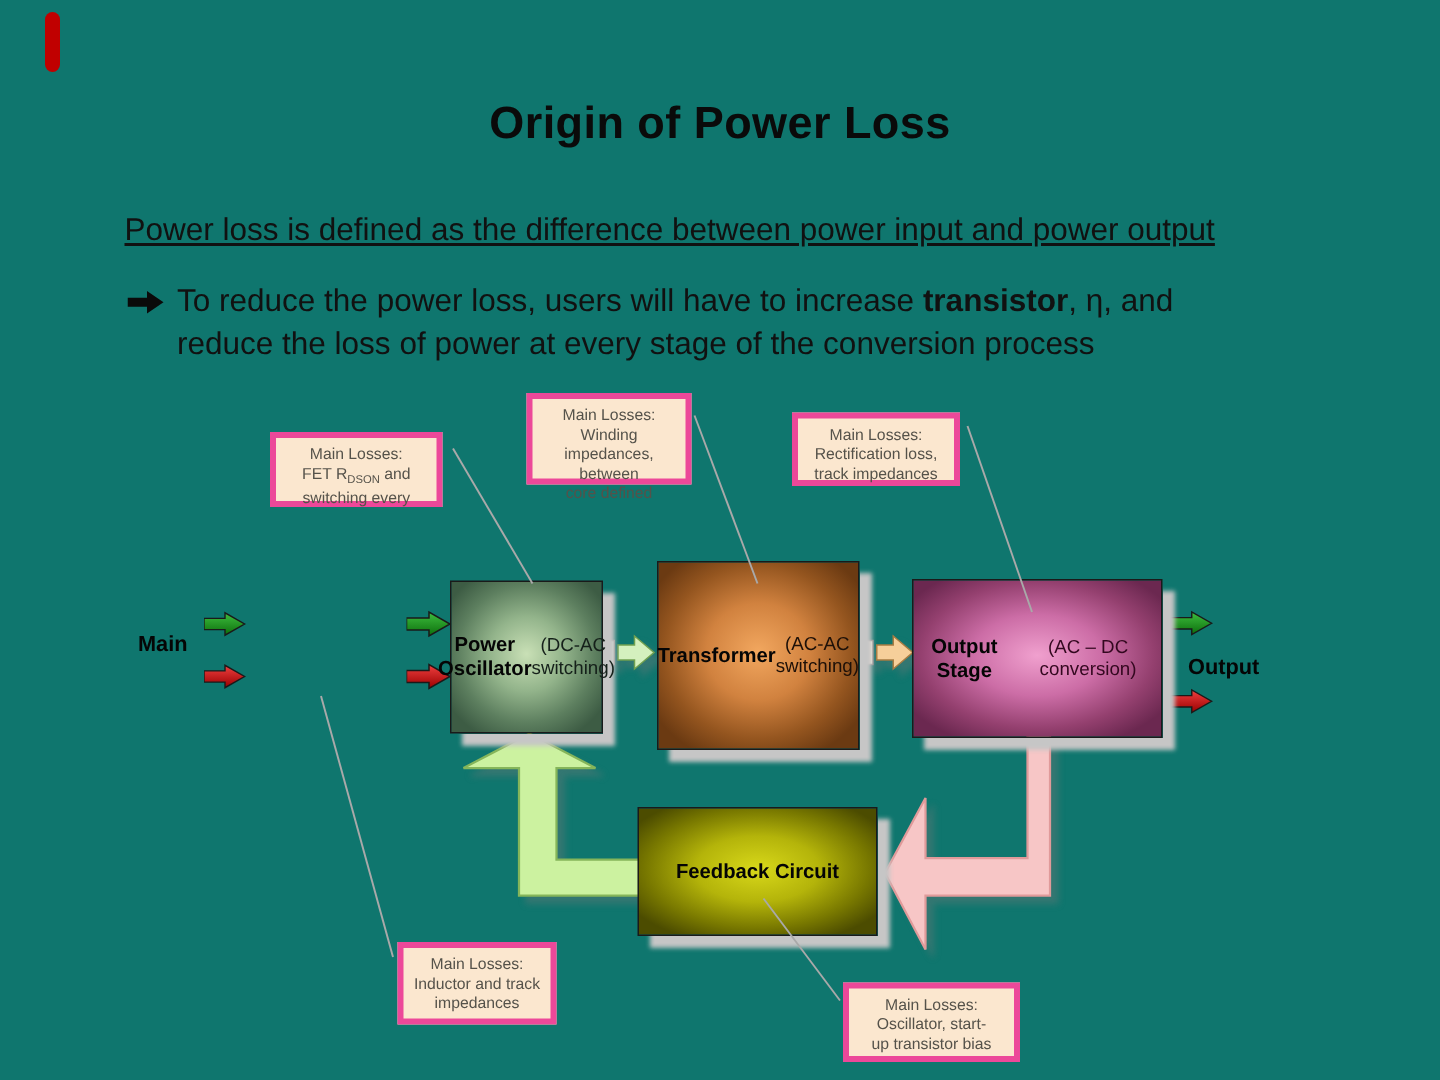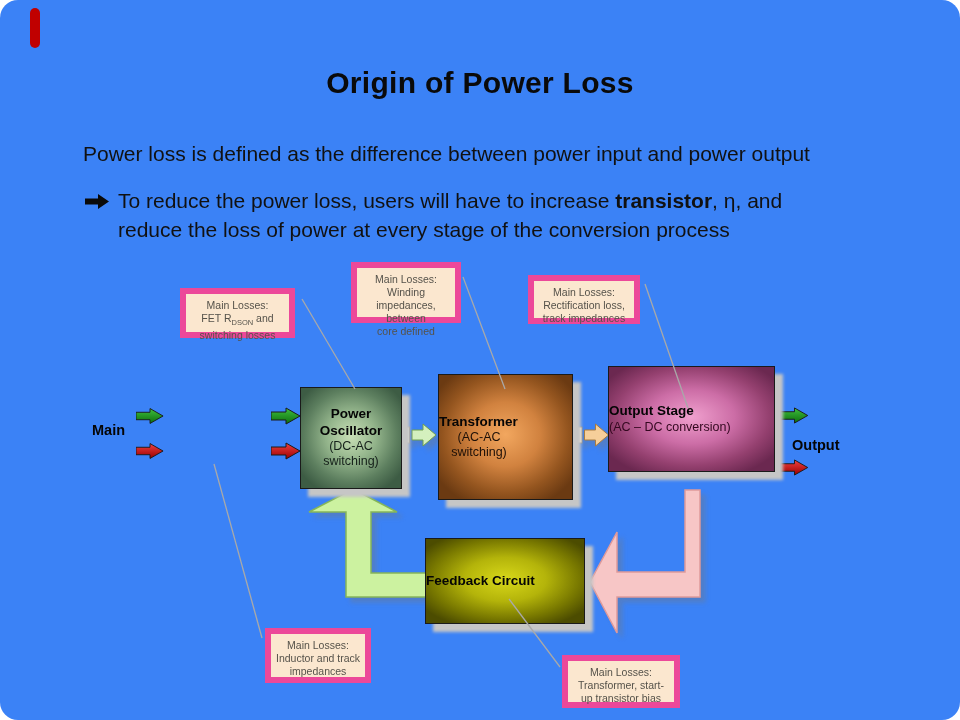--- a/index.html
+++ b/index.html
@@ -1,53 +1,53 @@
 <!DOCTYPE html>
 <html><head>
 <meta charset="utf-8">
 <style>
   html,body{margin:0;padding:0;background:#fff;}
-  #page{position:relative;width:960px;height:720px;background:#3b82f6;overflow:hidden;
-        font-family:"Liberation Sans",sans-serif;color:#111;border-radius:18px;}
+  #page{position:relative;width:960px;height:720px;background:#0f766e;overflow:hidden;
+        font-family:"Liberation Sans",sans-serif;color:#111;}
   .abs{position:absolute;}
 
   
   #accent-bar{left:30px;top:8px;width:10px;height:40px;background:#c00000;border-radius:5px;}
   #title{left:0;right:0;top:66px;text-align:center;font-size:30px;font-weight:bold;color:#0a0a0a;letter-spacing:.3px;}
-  #intro{left:83px;top:142px;font-size:21px;white-space:nowrap;}
+  #intro{left:83px;top:142px;font-size:21px;white-space:nowrap;text-decoration:underline;}
   #bullet-icon{left:85px;top:193px;width:25px;height:17px;}
   #bullet-text{left:118px;top:186px;width:800px;font-size:21px;line-height:29px;}
   #bullet-text b{font-weight:bold;}
 
   
   .block{position:absolute;border:1.5px solid #1a1a1a;box-shadow:8px 8px 3px #c6c6c6;
-         display:flex;flex-direction:column;align-items:flex-start;justify-content:center;
+         display:flex;flex-direction:row;align-items:center;justify-content:center;
          text-align:center;line-height:1.22;}
   .block .t{font-weight:bold;font-size:13.5px;color:#050505;}
   .block .s{font-size:12.5px;color:#15201a;}
   #blk-input-filter{left:163px;top:400px;width:105px;height:65px;
     background:radial-gradient(ellipse 62% 62% at 50% 48%,#cdeaf8 0%,#8fc4dd 38%,#4e87a3 72%,#2f5f7a 100%);}
   #blk-oscillator{left:300px;top:387px;width:100px;height:100px;
     background:radial-gradient(ellipse 62% 62% at 50% 48%,#c9e0b6 0%,#93b48b 40%,#5d7f5f 74%,#3d5c44 100%);}
   #blk-transformer{left:438px;top:374px;width:133px;height:124px;
     background:radial-gradient(ellipse 62% 62% at 50% 48%,#f2a75f 0%,#d1823f 42%,#94551f 76%,#6b3a12 100%);}
   #blk-transformer .s{color:#1d1008;}
-  #blk-output{left:608px;top:366px;width:165px;height:104px;
+  #blk-output{left:608px;top:386px;width:165px;height:104px;
     background:radial-gradient(ellipse 62% 62% at 50% 48%,#f0a0ce 0%,#cc6da6 42%,#94406f 76%,#6b2850 100%);}
   #blk-output .s{color:#33081f;}
   #blk-feedback{left:425px;top:538px;width:158px;height:84px;
     background:radial-gradient(ellipse 62% 62% at 50% 48%,#d8d81a 0%,#b4b40a 42%,#787800 76%,#4c4c00 100%);}
 
   
   .io-label{position:absolute;font-weight:bold;font-size:14.5px;color:#050505;}
   #lbl-input{left:92px;top:422px;}
   #lbl-output{left:792px;top:437px;}
 
   
-  .note{position:absolute;background:#fbe7cf;border:6px solid #ec4899;color:#55524a;
+  .note{position:absolute;background:#fbe7cf;border:4px solid #ec4899;color:#55524a;
         font-size:10.5px;line-height:13px;text-align:center;padding-top:5px;box-sizing:border-box;}
   .note sub{font-size:7.5px;margin-top:28px;}
   #note-fet{left:180px;top:288px;width:115px;height:50px;}
   #note-winding{left:351px;top:262px;width:110px;height:61px;}
   #note-rect{left:528px;top:275px;width:112px;height:49px;}
   #note-inductor{left:265px;top:628px;width:106px;height:55px;}
   #note-opto{left:562px;top:655px;width:118px;height:53px;}
 
   .shadowed{filter:drop-shadow(5px 5px 2px rgba(120,120,120,.35));}
   svg{display:block;}
@@ -145,37 +145,37 @@
       <line x1="463" y1="277" x2="505" y2="389"></line>
       <line x1="645" y1="284" x2="688" y2="408"></line>
       <line x1="214" y1="464" x2="262" y2="638"></line>
       <line x1="509" y1="599" x2="560" y2="667"></line>
     </g>
   </svg>
 
   <div id="note-fet" class="note">
     <span>Main Losses:</span><br>
     <span>FET R</span><sub>DSON</sub><span> and</span><br>
-    <span>switching losses</span>
+    <span>switching every</span>
   </div>
   <div id="note-winding" class="note">
     <span>Main Losses:</span><br>
     <span>Winding</span><br>
     <span>impedances, between</span><br>
     <span>core defined</span>
   </div>
   <div id="note-rect" class="note">
     <span>Main Losses:</span><br>
     <span>Rectification loss,</span><br>
     <span>track impedances</span>
   </div>
   <div id="note-inductor" class="note">
     <span>Main Losses:</span><br>
     <span>Inductor and track</span><br>
     <span>impedances</span>
   </div>
   <div id="note-opto" class="note">
     <span>Main Losses:</span><br>
-    <span>Transformer, start-</span><br>
+    <span>Oscillator, start-</span><br>
     <span>up transistor bias</span>
   </div>
 
 </div>
 
 </body></html>

